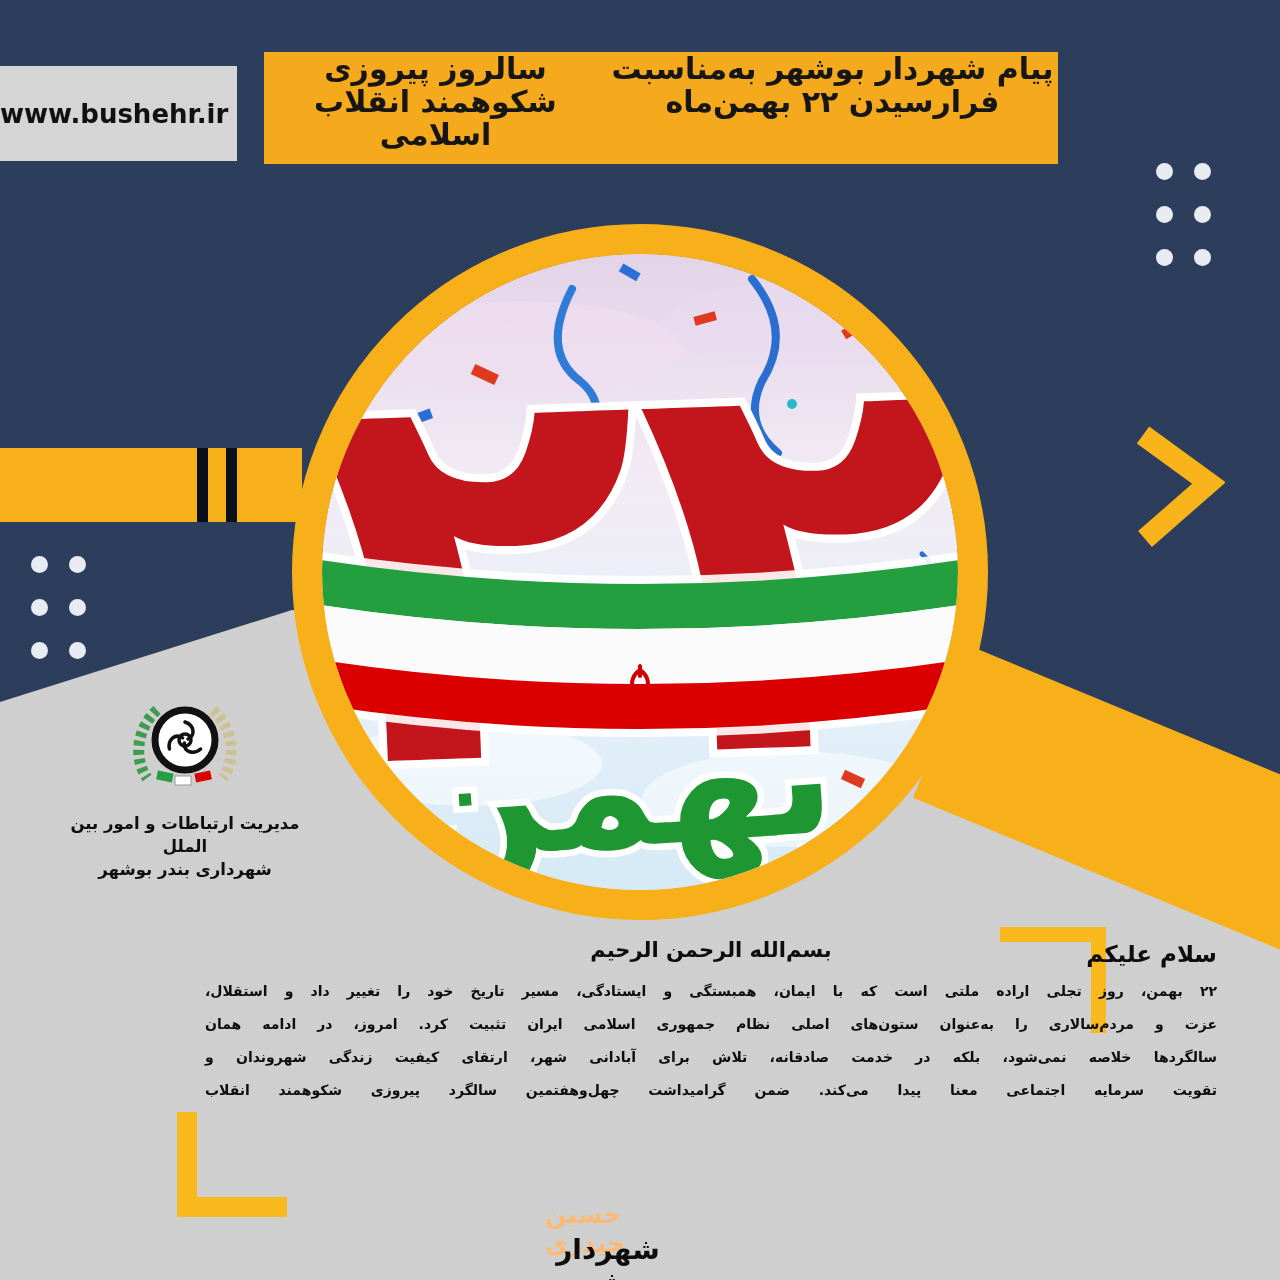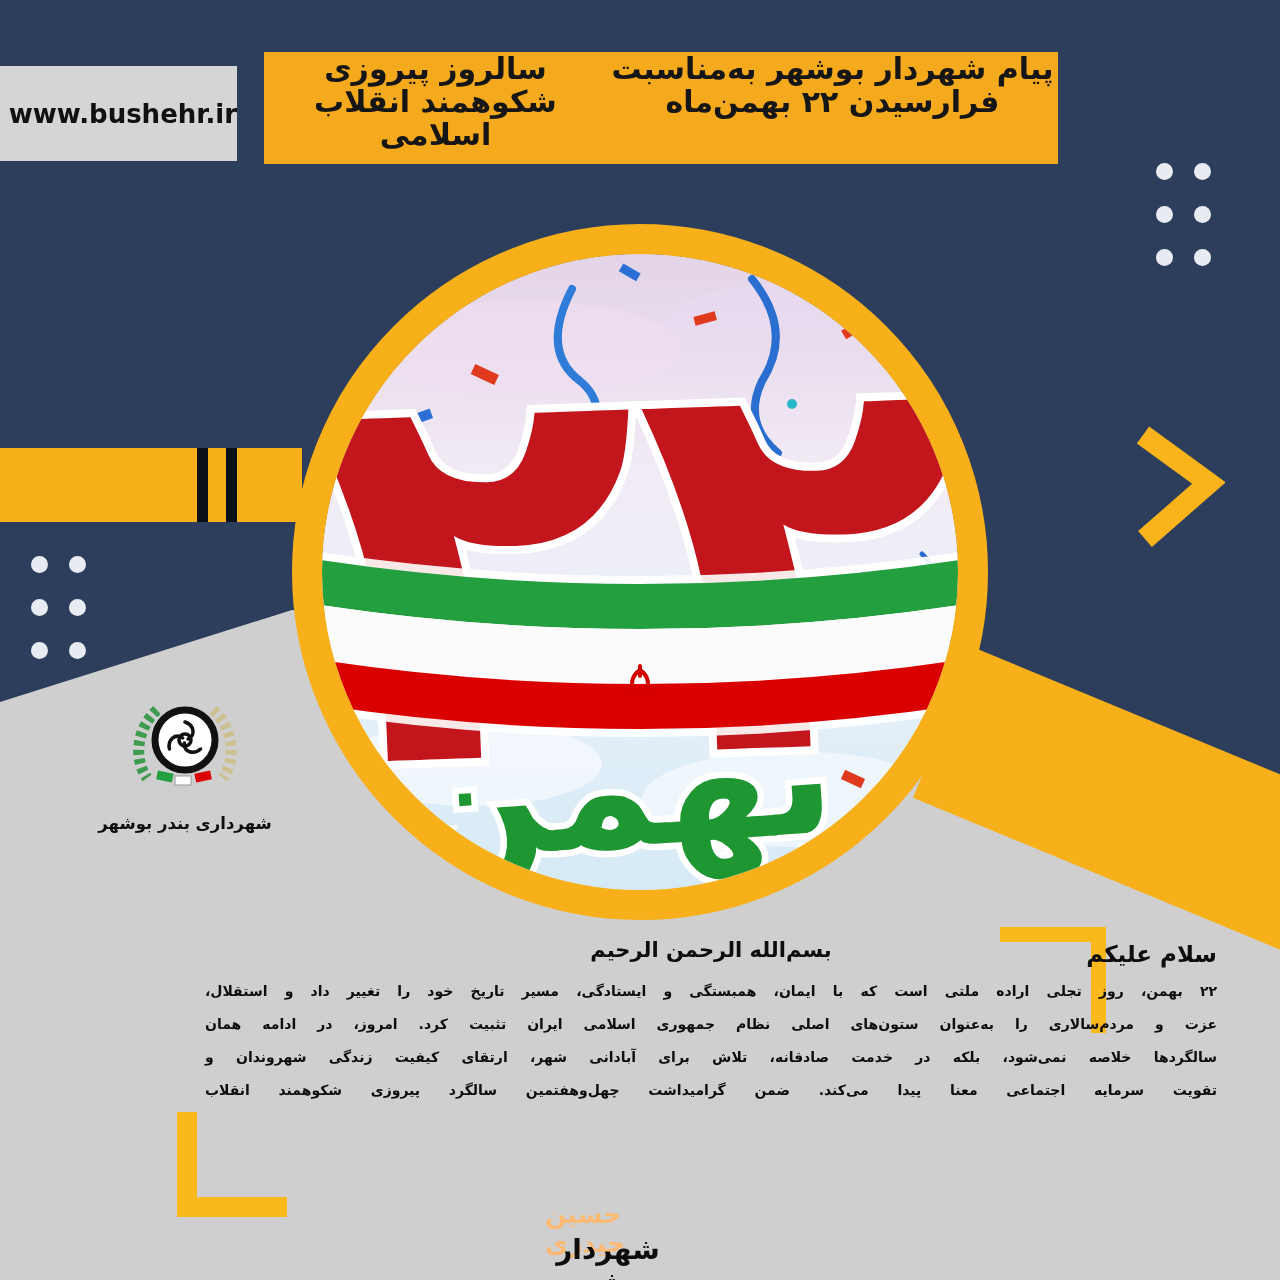--- a/index.html
+++ b/index.html
@@ -16,21 +16,21 @@
   .bar-stripe.s1{left:197px;} .bar-stripe.s2{left:226px;}
 
   
   .lens{position:absolute;left:322px;top:254px;width:636px;height:636px;border-radius:50%;overflow:hidden;z-index:3;
     box-shadow:inset 0 0 0 9px rgba(255,255,255,.6);background:#ECE4F2;}
   .ring{position:absolute;left:292px;top:224px;width:696px;height:696px;border-radius:50%;
     border:30px solid #F7B019;box-sizing:border-box;z-index:4;}
 
   
   .urlbox{position:absolute;left:0;top:66px;width:237px;height:95px;background:#D5D5D5;z-index:5;
-    display:flex;align-items:center;justify-content:flex-end;font-weight:bold;font-size:26px;color:#111;}
+    display:flex;align-items:center;justify-content:flex-start;font-weight:bold;font-size:26px;color:#111;}
   .banner{position:absolute;left:264px;top:52px;width:794px;height:112px;background:#F5A91C;z-index:5;
     display:flex;flex-direction:row;justify-content:space-evenly;text-align:center;direction:rtl;}
   .banner div{font-weight:bold;font-size:30px;color:#161616;line-height:1.1;}
 
   
   .dots{position:absolute;display:grid;grid-template-columns:repeat(2,17px);z-index:5;}
   .dots span{width:17px;height:17px;border-radius:50%;background:#E8EBF1;display:block;}
   .dots-right{left:1156px;top:163px;grid-gap:26px 21px;}
   .dots-left{left:31px;top:556px;grid-gap:26px 21px;}
   .chevron{position:absolute;left:1133px;top:425px;z-index:5;}
@@ -186,20 +186,21 @@
         <path d="M62,24 c9,3 11,13 3,17" transform="rotate(120 62 42)"></path>
         <path d="M62,24 c9,3 11,13 3,17" transform="rotate(240 62 42)"></path>
       </g>
       <g>
         <rect x="34" y="74" width="16" height="9" fill="#239F40" transform="rotate(12 42 78)"></rect>
         <rect x="52" y="78" width="16" height="9" fill="#FFFFFF" stroke="#999" stroke-width="1"></rect>
         <rect x="72" y="74" width="16" height="9" fill="#DA0000" transform="rotate(-12 80 78)"></rect>
       </g>
     </svg>
     <div class="caption">
+      <div>مدیریت ارتباطات و امور بین الملل</div>
       <div>شهرداری بندر بوشهر</div>
     </div>
   </div>
 
   <div class="message">
     <div class="msg-head">
       <div class="bismillah">بسم‌الله الرحمن الرحیم</div>
       <div class="salutation">سلام علیکم</div>
     </div>
     <div class="bodyline just">۲۲ بهمن، روز تجلی اراده ملتی است که با ایمان، همبستگی و ایستادگی، مسیر تاریخ خود را تغییر داد و استقلال،</div>

